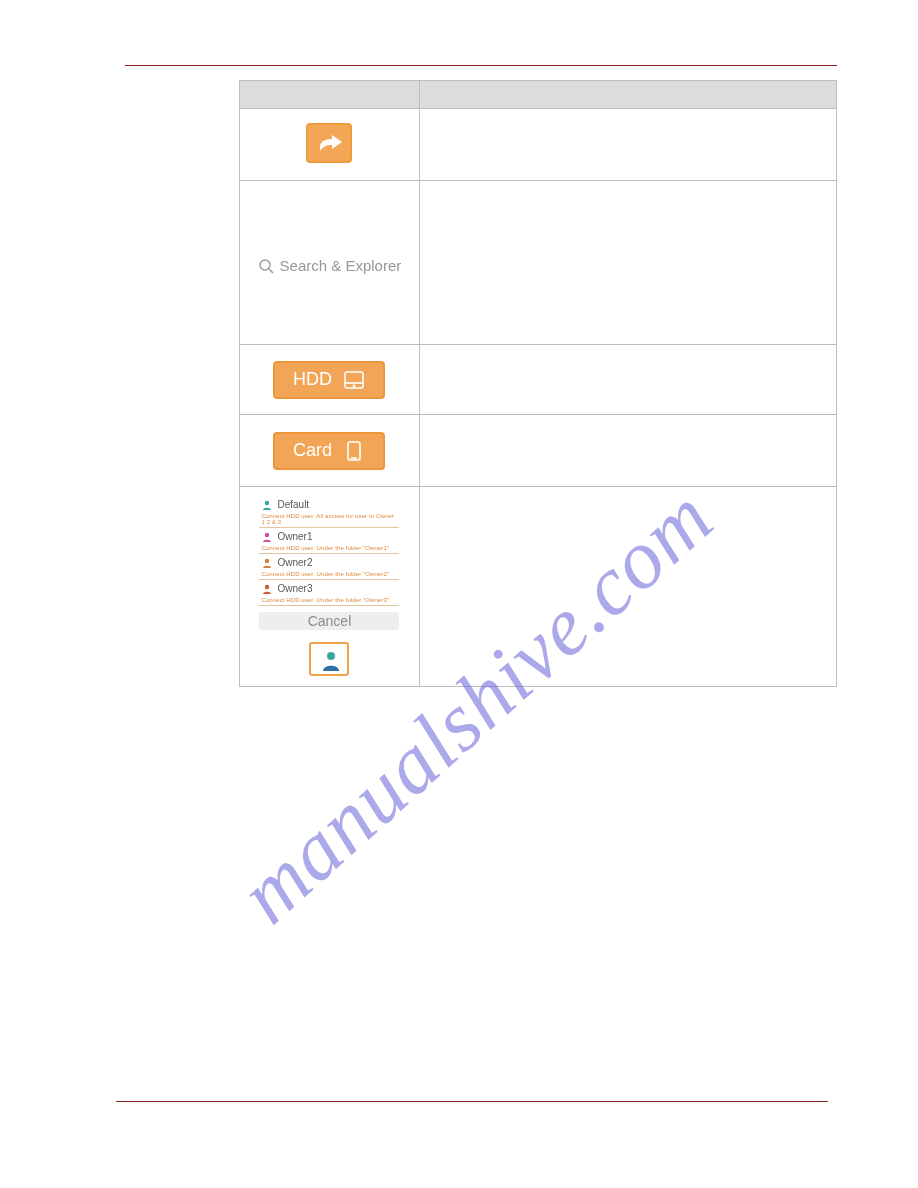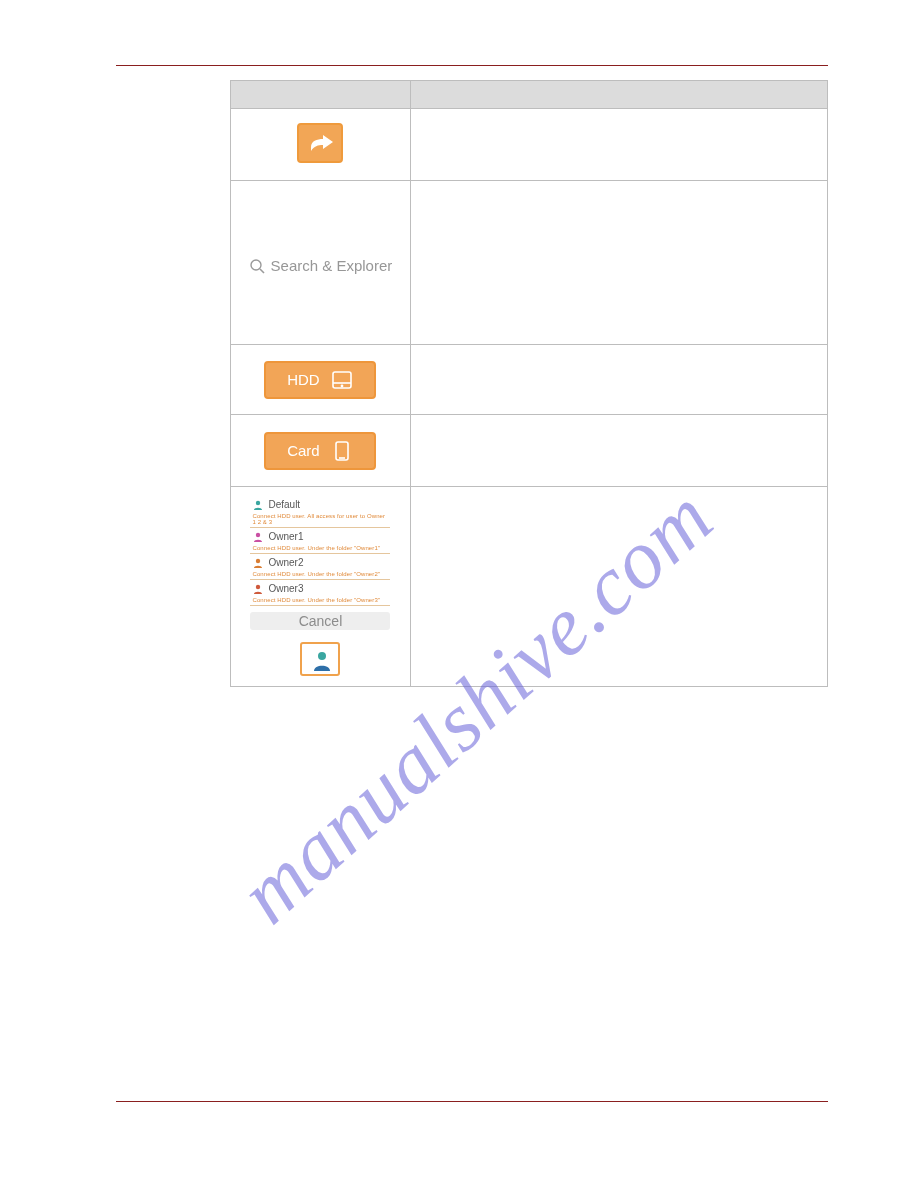--- a/index.html
+++ b/index.html
@@ -5,21 +5,21 @@
   * { box-sizing: border-box; margin: 0; padding: 0; }
   body {
     width: 918px;
     height: 1188px;
     background: #ffffff;
     font-family: Arial, Helvetica, sans-serif;
     position: relative;
   }
   .page {
     position: absolute;
-    left: 116px;
+    left: 125px;
     top: 65px;
     width: 712px;
   }
   .hr-top { border-top: 1px solid #8a1f1f; width: 712px; }
   .hr-bottom {
     position: absolute;
     left: 116px;
     top: 1101px;
     width: 712px;
     border-top: 1px solid #8a1f1f;
@@ -72,21 +72,21 @@
   .obtn {
     display: inline-flex;
     align-items: center;
     justify-content: center;
     gap: 10px;
     width: 112px; height: 38px;
     background: #f2a557;
     border: 2px solid #ee963b;
     border-radius: 4px;
     color: #fff;
-    font-size: 15px;
+    font-size: 18px;
   }
   .obtn .icon-box {
     width: 24px; height: 24px;
     display: inline-flex;
     align-items: center; justify-content: center;
   }
 
   
   .user-panel {
     width: 140px;

